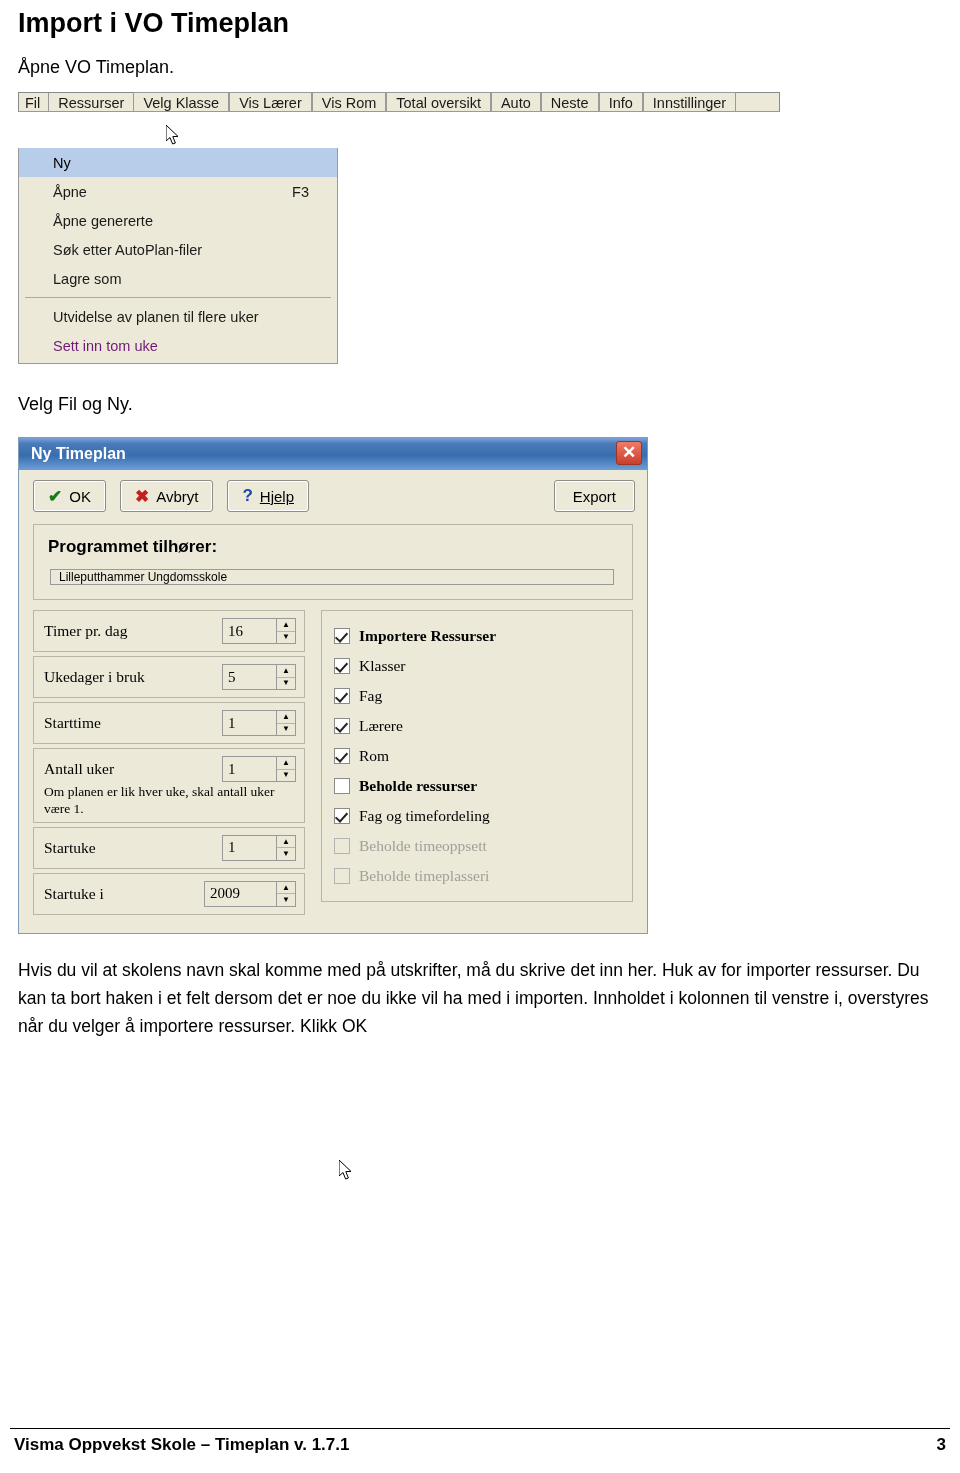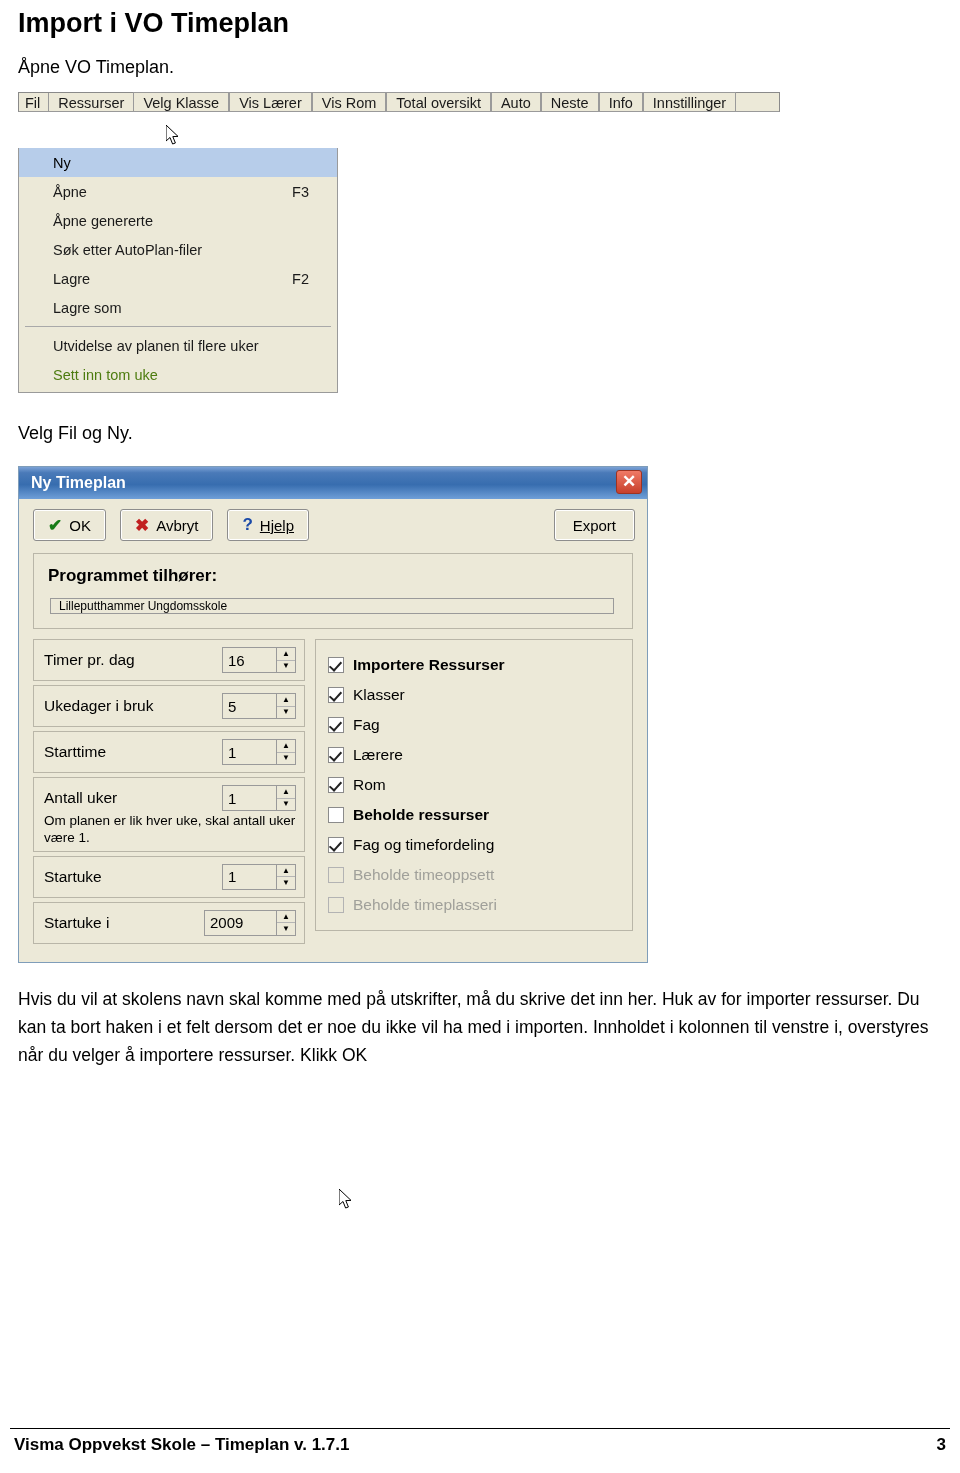--- a/index.html
+++ b/index.html
@@ -86,21 +86,21 @@
     background: #b8cce4;
     background: #b7cdea;
     color: #000;
     margin-top: 36px;
   }
   .dropdown .sep {
     height: 1px;
     background: #a9a9a9;
     margin: 4px 6px 4px 6px;
   }
-  .dropdown .row.dim { color: #4d7c0f; text-align: center; }
+  .dropdown .row.dim { color: #701a75; text-align: center; }
   .cursor-arrow {
     position: absolute;
     left: 148px;
     top: 33px;
     width: 14px;
     height: 21px;
     pointer-events: none;
   }
 
   .velg-line {
@@ -187,22 +187,23 @@
     display: flex;
     align-items: center;
     padding-left: 8px;
     font-size: 12px;
     margin: 0 6px 0 4px;
   }
 
   .body-cols {
     display: flex;
     margin: 10px 14px 14px 14px;
-    gap: 10px;
+    gap: 16px;
     align-items: flex-start;
+    font-family: Liberation Serif, serif;
   }
   .left-col { width: 272px; }
   .right-col {
     flex: 1;
     border: 1px solid #b9b6a8;
     padding: 10px 8px 10px 10px;
     background: #ece9d8;
   }
   .field-row {
     border: 1px solid #b9b6a8;
@@ -347,24 +348,20 @@
         <span>Åpne</span>
         <span class="key">F3</span>
       </div>
       <div class="row">
         <span>Åpne genererte</span>
       </div>
       <div class="row">
         <span>Søk etter AutoPlan-filer</span>
       </div>
       <div class="row">
-        <span>Lagre</span>
-        <span class="key">F2</span>
-      </div>
-      <div class="row">
         <span>Lagre som</span>
       </div>
       <div class="sep"></div>
       <div class="row">
         <span>Utvidelse av planen til flere uker</span>
       </div>
       <div class="row dim">
         <span>Sett inn tom uke</span>
       </div>
     </div>

